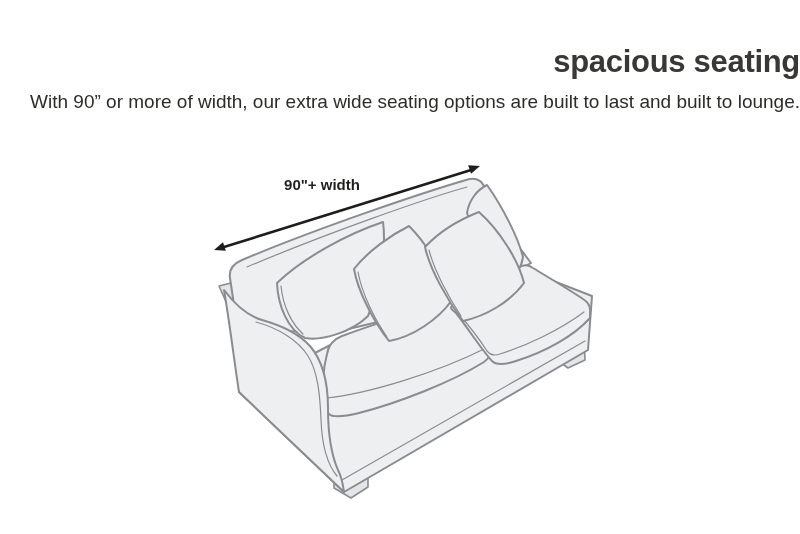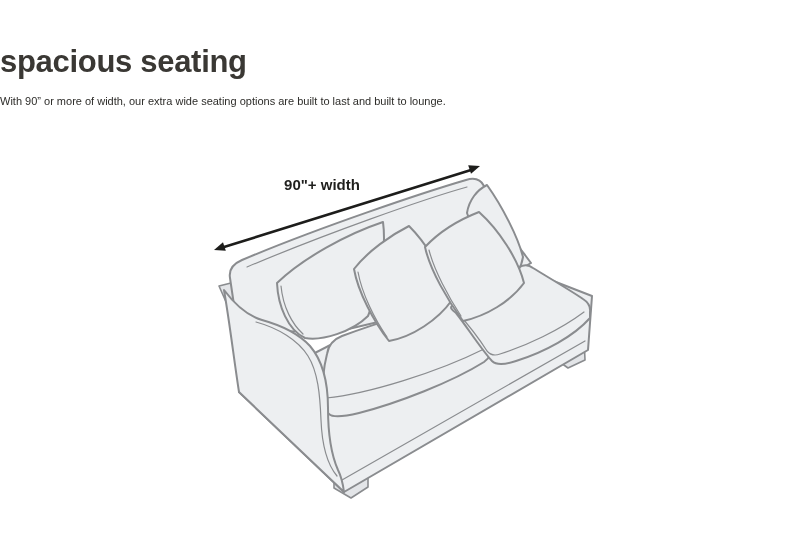--- a/index.html
+++ b/index.html
@@ -14,30 +14,30 @@
   }
   html,body{margin:0;padding:0;background:#fff;}
   .stage{
     position:relative;
     width:800px;height:534px;
     margin:0 auto;
     background:var(--background);
     overflow:hidden;
     font-family:"Liberation Sans", sans-serif;
   }
-  .stage header{position:absolute;top:0;left:0;right:0;text-align:left;}
+  .stage header{position:absolute;top:0;left:0;right:0;text-align:right;}
   .stage h1{
     margin:44px 0 0 0;
     font-size:31px;line-height:36px;
     font-weight:bold;letter-spacing:-0.3px;
     color:var(--title-color);
   }
   .stage p{
     margin:12px 0 0 0;
-    font-size:11px;line-height:19.5px;
+    font-size:19px;line-height:19.5px;
     color:var(--body-color);
   }
   svg.illustration{position:absolute;left:0;top:0;}
   .dim-label{
     font-family:"Liberation Sans", sans-serif;
     font-size:15px;font-weight:bold;
     fill:var(--label-color);
   }
   .up{fill:var(--upholstery);stroke:var(--outline);stroke-width:2;stroke-linejoin:round;stroke-linecap:round;}
   .shade{fill:var(--upholstery-shade);stroke:var(--outline);stroke-width:1.6;stroke-linejoin:round;}

